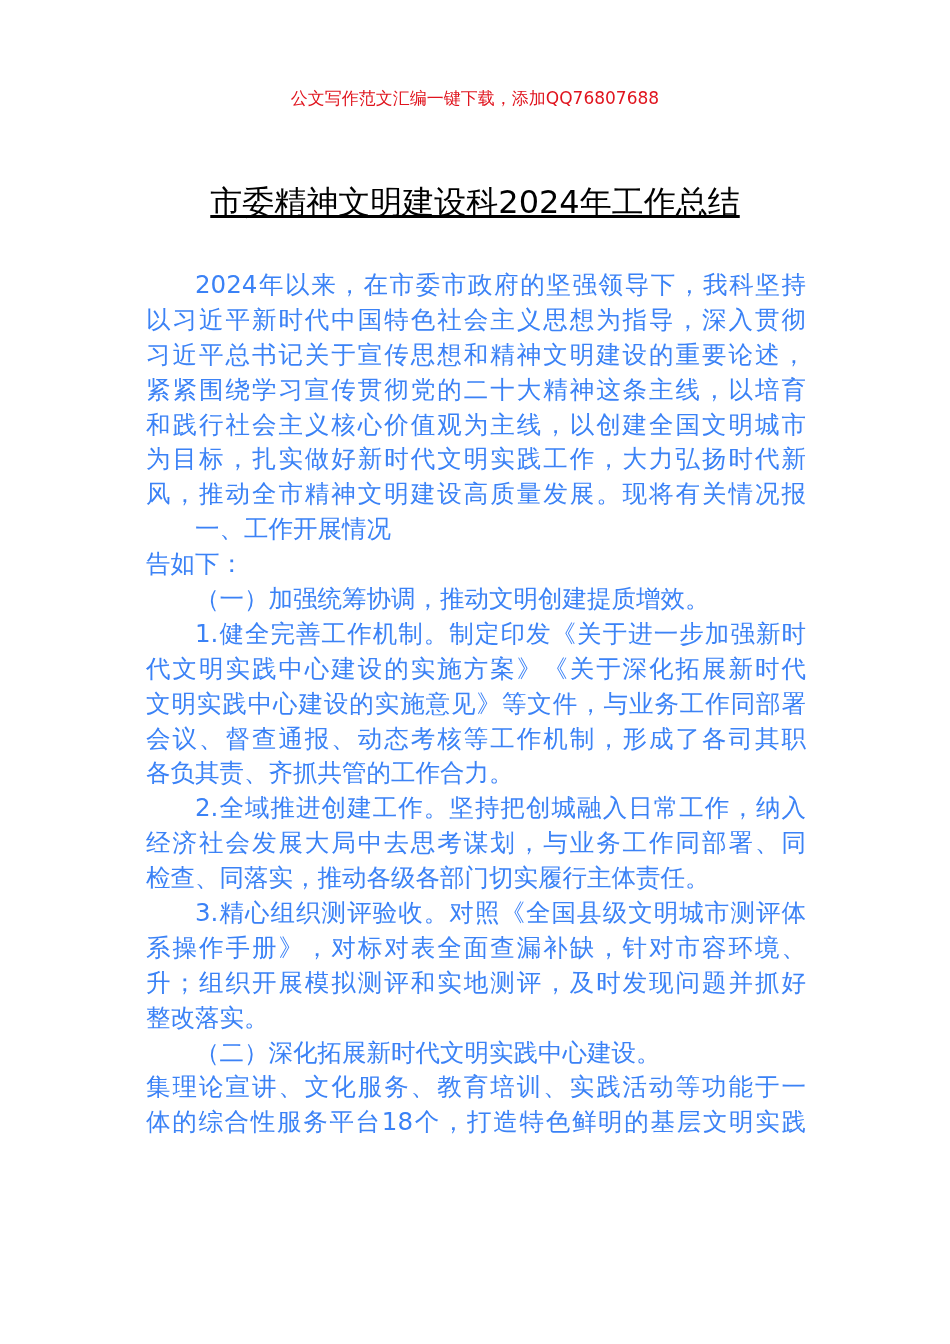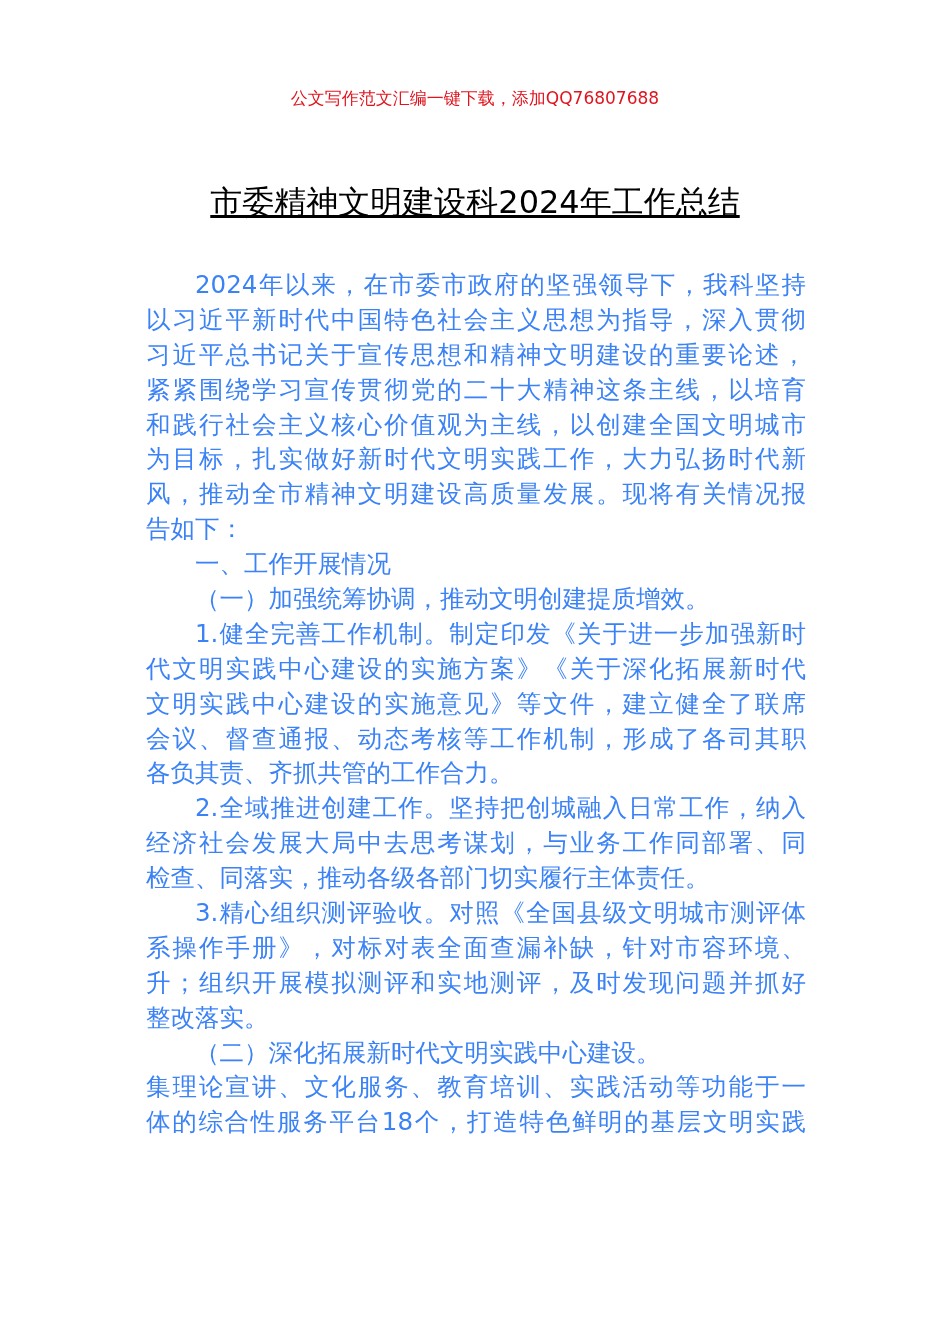--- a/index.html
+++ b/index.html
@@ -31,26 +31,26 @@
   <div class="watermark">公文写作范文汇编一键下载，添加QQ76807688</div>
   <div class="title">市委精神文明建设科2024年工作总结</div>
   <div class="body" id="doc-body">
       <span class="line indent">2024年以来，在市委市政府的坚强领导下，我科坚持</span>
       <span class="line">以习近平新时代中国特色社会主义思想为指导，深入贯彻</span>
       <span class="line">习近平总书记关于宣传思想和精神文明建设的重要论述，</span>
       <span class="line">紧紧围绕学习宣传贯彻党的二十大精神这条主线，以培育</span>
       <span class="line">和践行社会主义核心价值观为主线，以创建全国文明城市</span>
       <span class="line">为目标，扎实做好新时代文明实践工作，大力弘扬时代新</span>
       <span class="line">风，推动全市精神文明建设高质量发展。现将有关情况报</span>
+      <span class="line indent last">一、工作开展情况</span>
       <span class="line last">告如下：</span>
-      <span class="line indent last">一、工作开展情况</span>
       <span class="line indent last">（一）加强统筹协调，推动文明创建提质增效。</span>
       <span class="line indent">1.健全完善工作机制。制定印发《关于进一步加强新时</span>
       <span class="line">代文明实践中心建设的实施方案》《关于深化拓展新时代</span>
-      <span class="line">文明实践中心建设的实施意见》等文件，建立健全了联席</span>
+      <span class="line">文明实践中心建设的实施意见》等文件，与业务工作同部署</span>
       <span class="line">会议、督查通报、动态考核等工作机制，形成了各司其职</span>
       <span class="line last">各负其责、齐抓共管的工作合力。</span>
       <span class="line indent">2.全域推进创建工作。坚持把创城融入日常工作，纳入</span>
       <span class="line">经济社会发展大局中去思考谋划，与业务工作同部署、同</span>
       <span class="line last">检查、同落实，推动各级各部门切实履行主体责任。</span>
       <span class="line indent">3.精心组织测评验收。对照《全国县级文明城市测评体</span>
       <span class="line">系操作手册》，对标对表全面查漏补缺，针对市容环境、</span>
       <span class="line">升；组织开展模拟测评和实地测评，及时发现问题并抓好</span>
       <span class="line last">整改落实。</span>
       <span class="line indent last">（二）深化拓展新时代文明实践中心建设。</span>

